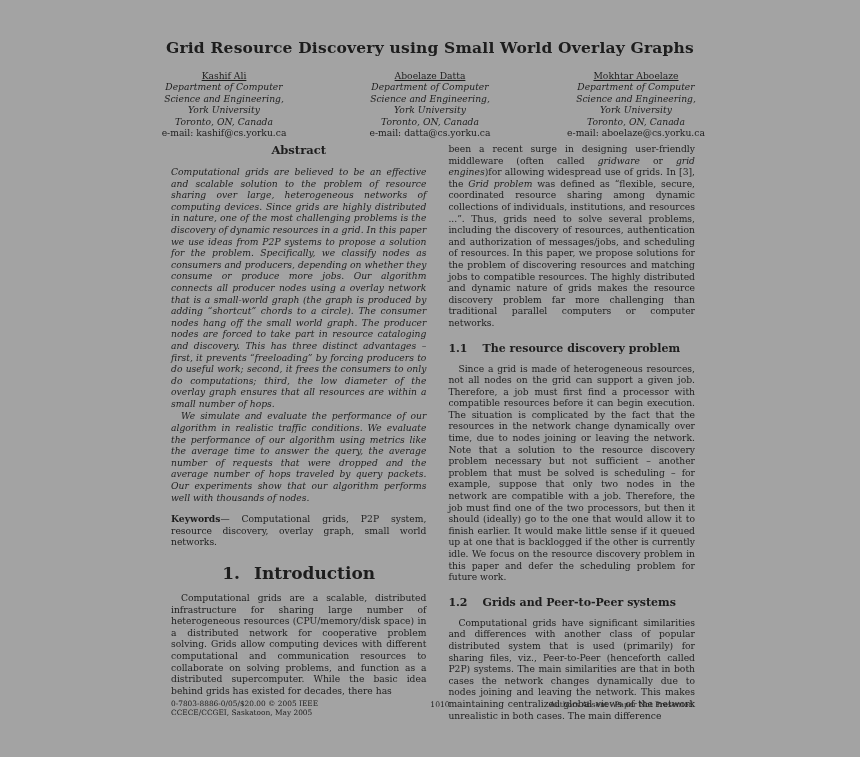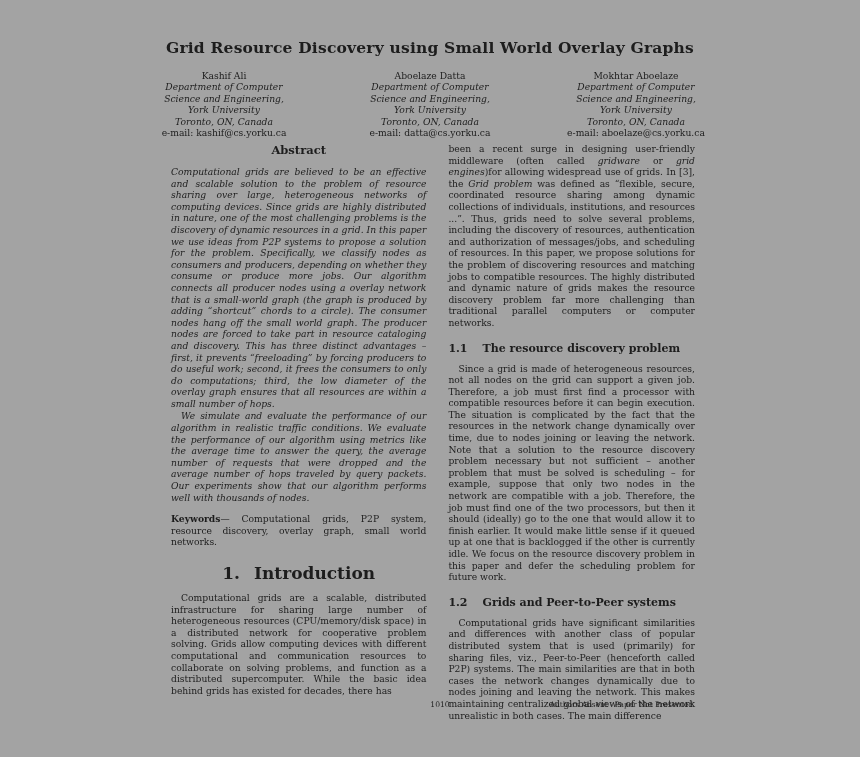--- a/index.html
+++ b/index.html
@@ -35,21 +35,21 @@
     justify-content: center;
     gap: 38px;
     margin-top: 13px;
   }
   .author {
     width: 168px;
     font-size: 9.2px;
     line-height: 11.4px;
     text-align: center;
   }
-  .author-name { font-style: normal; }
+  .author-name { font-style: normal; text-decoration: underline; }
   .affil-line { font-style: italic; }
   .author-email { font-style: normal; }
   
   .columns {
     position: absolute;
     top: 143px;
     left: 171px;
     width: 524px;
     display: flex;
     gap: 22px;
@@ -169,16 +169,20 @@
 
       <h3 class="subsection-heading"><span class="sec-num">1.1</span><span>The resource discovery problem</span></h3>
       <p class="indent">Since a grid is made of heterogeneous resources, not all nodes on the grid can support a given job. Therefore, a job must first find a processor with compatible resources before it can begin execution. The situation is complicated by the fact that the resources in the network change dynamically over time, due to nodes joining or leaving the network. Note that a solution to the resource discovery problem necessary but not sufficient – another problem that must be solved is scheduling – for example, suppose that only two nodes in the network are compatible with a job. Therefore, the job must find one of the two processors, but then it should (ideally) go to the one that would allow it to finish earlier. It would make little sense if it queued up at one that is backlogged if the other is currently idle. We focus on the resource discovery problem in this paper and defer the scheduling problem for future work.</p>
 
       <h3 class="subsection-heading"><span class="sec-num">1.2</span><span>Grids and Peer-to-Peer systems</span></h3>
       <p class="indent">Computational grids have significant similarities and differences with another class of popular distributed system that is used (primarily) for sharing files, viz., Peer-to-Peer (henceforth called P2P) systems. The main similarities are that in both cases the network changes dynamically due to nodes joining and leaving the network. This makes maintaining centralized global views of the network unrealistic in both cases. The main difference</p>
     </div>
 
   </div>
 
+  <div class="footer-left">
+    <div>0-7803-8886-0/05/$20.00 © 2005 IEEE</div>
+    <div>CCECE/CCGEI, Saskatoon, May 2005</div>
+  </div>
   <div class="footer-center">1010</div>
   <div class="footer-right">Authors Absent - Paper Not Presented</div>
 
 </div>
 
 </body></html>

